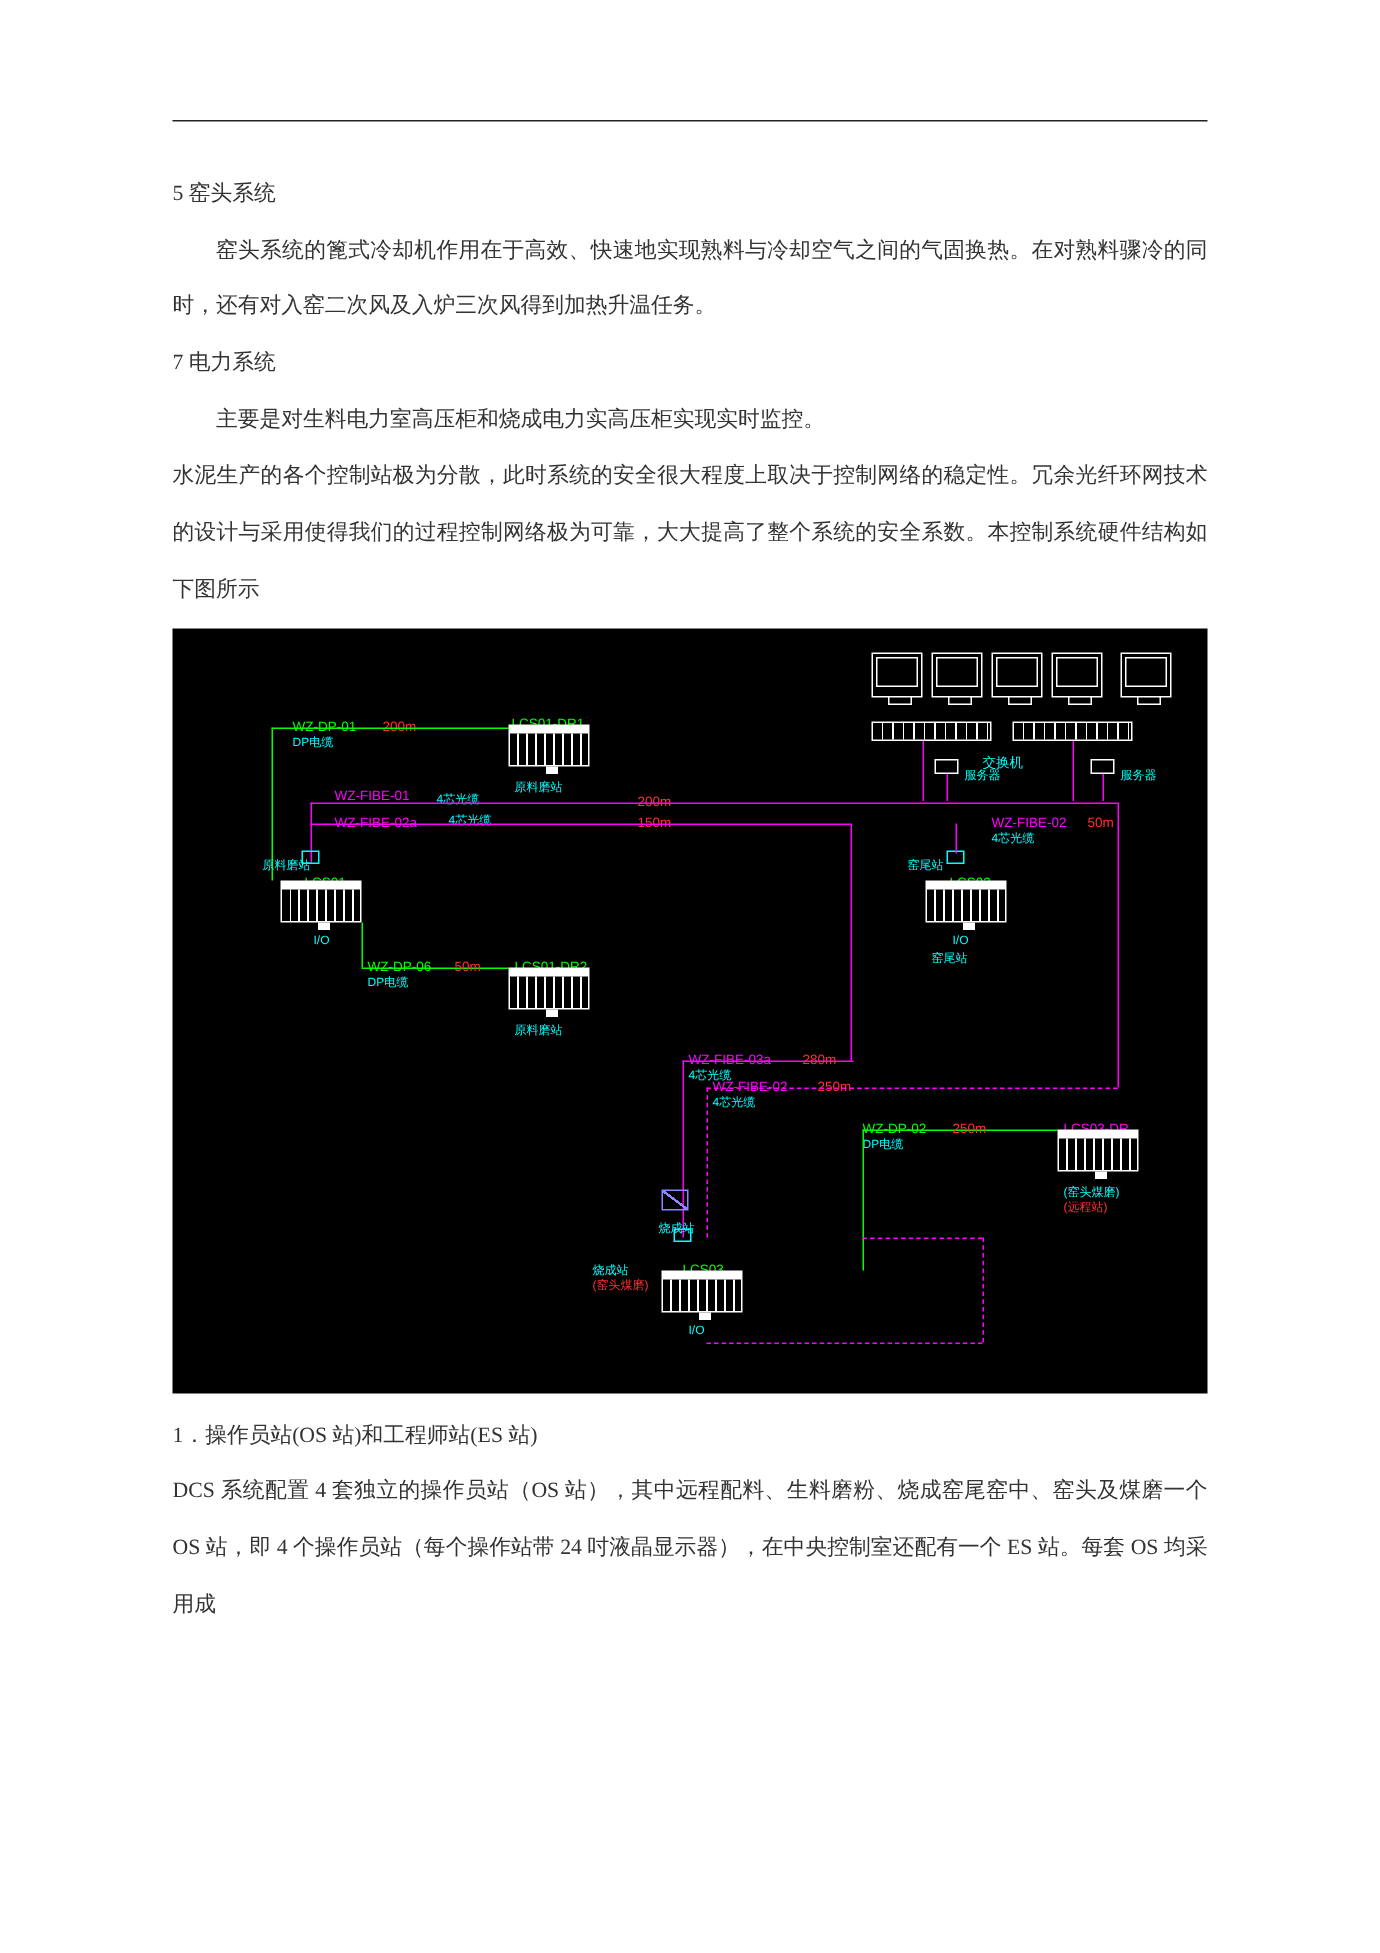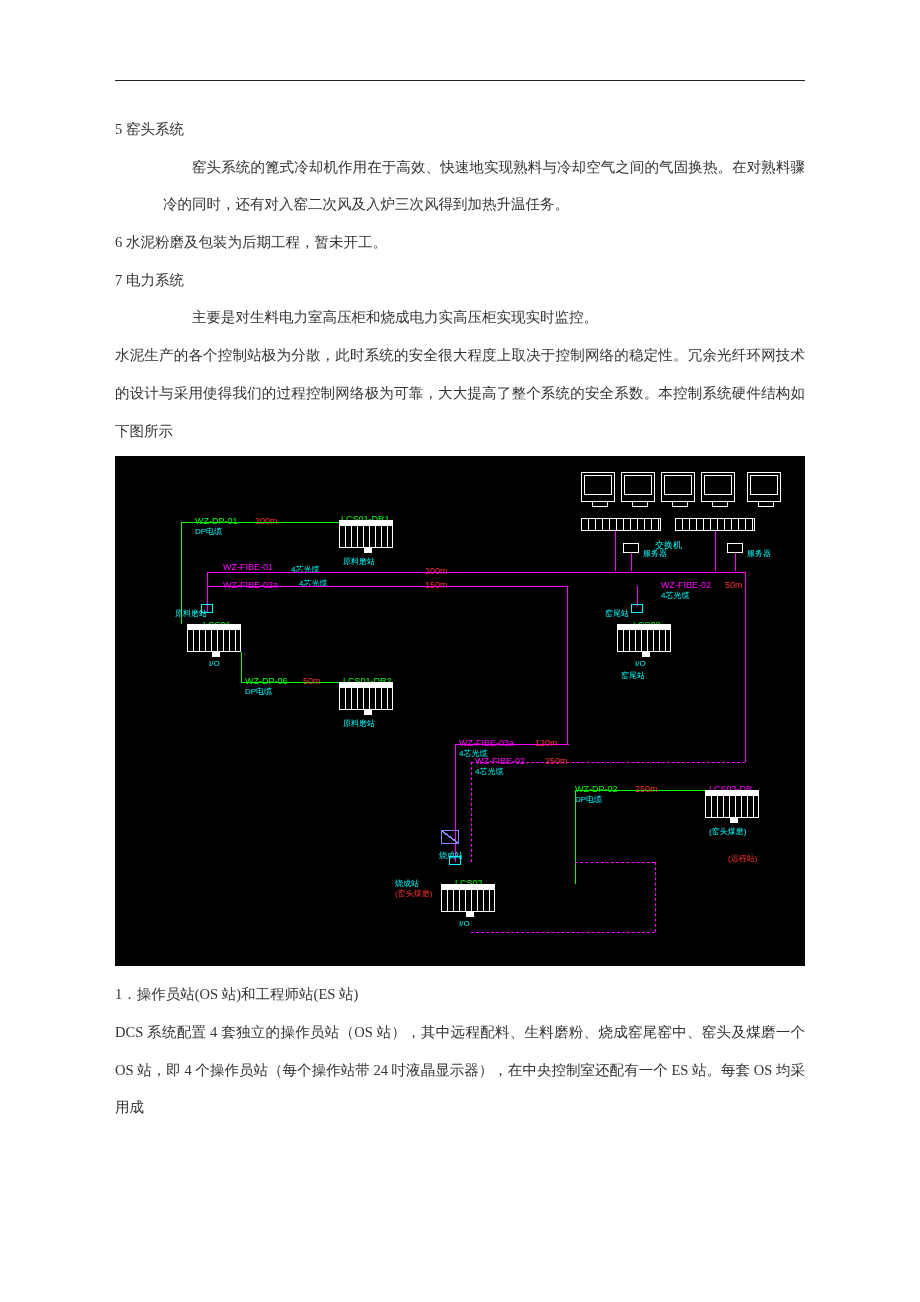--- a/index.html
+++ b/index.html
@@ -13,21 +13,21 @@
   }
   .page {
     padding: 80px 115px 60px 115px;
     position: relative;
   }
   .topline {
     border-top: 1.5px solid #222;
     margin-bottom: 30px;
   }
   p.para { text-align: justify; margin: 0; }
-  p.indent { text-indent: 2em; margin-left: 48px; }
+  p.indent { text-indent: 2em; }
   .diagram {
     width: 690px;
     height: 510px;
     background: #000;
     position: relative;
     margin: 6px 0 10px 0;
     font-family: Arial, sans-serif;
     font-size: 9px;
   }
   .d-lbl { position: absolute; white-space: nowrap; }
@@ -56,21 +56,20 @@
     background: linear-gradient(to top right, transparent 46%, #8888ff 46% 54%, transparent 54%); }
 </style>
 </head>
 <body>
 
 <div class="page">
   <div class="topline"></div>
 
   <p class="para">5  窑头系统</p>
   <p class="para indent">窑头系统的篦式冷却机作用在于高效、快速地实现熟料与冷却空气之间的气固换热。在对熟料骤冷的同时，还有对入窑二次风及入炉三次风得到加热升温任务。</p>
-  <p class="para">6  水泥粉磨及包装为后期工程，暂未开工。</p>
   <p class="para">7  电力系统</p>
   <p class="para indent">主要是对生料电力室高压柜和烧成电力实高压柜实现实时监控。</p>
   <p class="para">水泥生产的各个控制站极为分散，此时系统的安全很大程度上取决于控制网络的稳定性。冗余光纤环网技术的设计与采用使得我们的过程控制网络极为可靠，大大提高了整个系统的安全系数。本控制系统硬件结构如下图所示</p>
 
   <div class="diagram">
 
     <div class="monitor" style="top:16px; left:466px;"></div>
     <div class="monitor" style="top:16px; left:506px;"></div>
     <div class="monitor" style="top:16px; left:546px;"></div>
     <div class="monitor" style="top:16px; left:586px;"></div>
@@ -134,38 +133,38 @@
     <div class="d-lbl g" style="top:214px; left:130px;">WZ-DP-06</div>
     <div class="d-lbl r" style="top:214px; left:188px;">50m</div>
     <div class="d-lbl c" style="top:226px; left:130px; font-size:8px;">DP电缆</div>
     <div class="d-lbl g" style="top:214px; left:228px;">LCS01-DR2</div>
     <div class="rack" style="top:226px; left:224px;"></div>
     <div class="d-lbl c" style="top:258px; left:228px; font-size:8px;">原料磨站</div>
 
     <div class="vline-m" style="top:130px; left:452px; height:158px;"></div>
     <div class="hline-m" style="top:288px; left:340px; width:114px;"></div>
     <div class="d-lbl m" style="top:276px; left:344px;">WZ-FIBE-03a</div>
-    <div class="d-lbl r" style="top:276px; left:420px;">120m</div>
+    <div class="d-lbl r" style="top:276px; left:420px;">280m</div>
     <div class="d-lbl c" style="top:288px; left:344px; font-size:8px;">4芯光缆</div>
     <div class="vline-m" style="top:288px; left:340px; height:118px;"></div>
 
     <div class="hline-dm" style="top:306px; left:356px; width:274px;"></div>
     <div class="d-lbl m" style="top:294px; left:360px;">WZ-FIBE-02</div>
     <div class="d-lbl r" style="top:294px; left:430px;">250m</div>
     <div class="d-lbl c" style="top:306px; left:360px; font-size:8px;">4芯光缆</div>
     <div class="vline-dm" style="top:306px; left:356px; height:100px;"></div>
 
     <div class="hline-g" style="top:334px; left:460px; width:130px;"></div>
     <div class="d-lbl g" style="top:322px; left:460px;">WZ-DP-02</div>
     <div class="d-lbl r" style="top:322px; left:520px;">250m</div>
     <div class="d-lbl c" style="top:334px; left:460px; font-size:8px;">DP电缆</div>
     <div class="d-lbl m" style="top:322px; left:594px;">LCS03-DR</div>
     <div class="rack" style="top:334px; left:590px;"></div>
     <div class="d-lbl c" style="top:366px; left:594px; font-size:8px;">(窑头煤磨)</div>
-    <div class="d-lbl r" style="top:393px; left:594px; font-size:8px;margin-left:19px;">(远程站)</div>
+    <div class="d-lbl r" style="top:376px; left:594px; font-size:8px;">(远程站)</div>
     <div class="vline-g" style="top:334px; left:460px; height:94px;"></div>
 
     <div class="slash" style="top:374px; left:326px;"></div>
     <div class="d-lbl c" style="top:390px; left:324px; font-size:8px;">烧成站</div>
 
     <div class="node" style="top:400px; left:334px;"></div>
     <div class="d-lbl c" style="top:418px; left:280px; font-size:8px;">烧成站</div>
     <div class="d-lbl r" style="top:428px; left:280px; font-size:8px;">(窑头煤磨)</div>
     <div class="d-lbl g" style="top:416px; left:340px; font-size:9px;">LCS03</div>
     <div class="rack" style="top:428px; left:326px;"></div>

